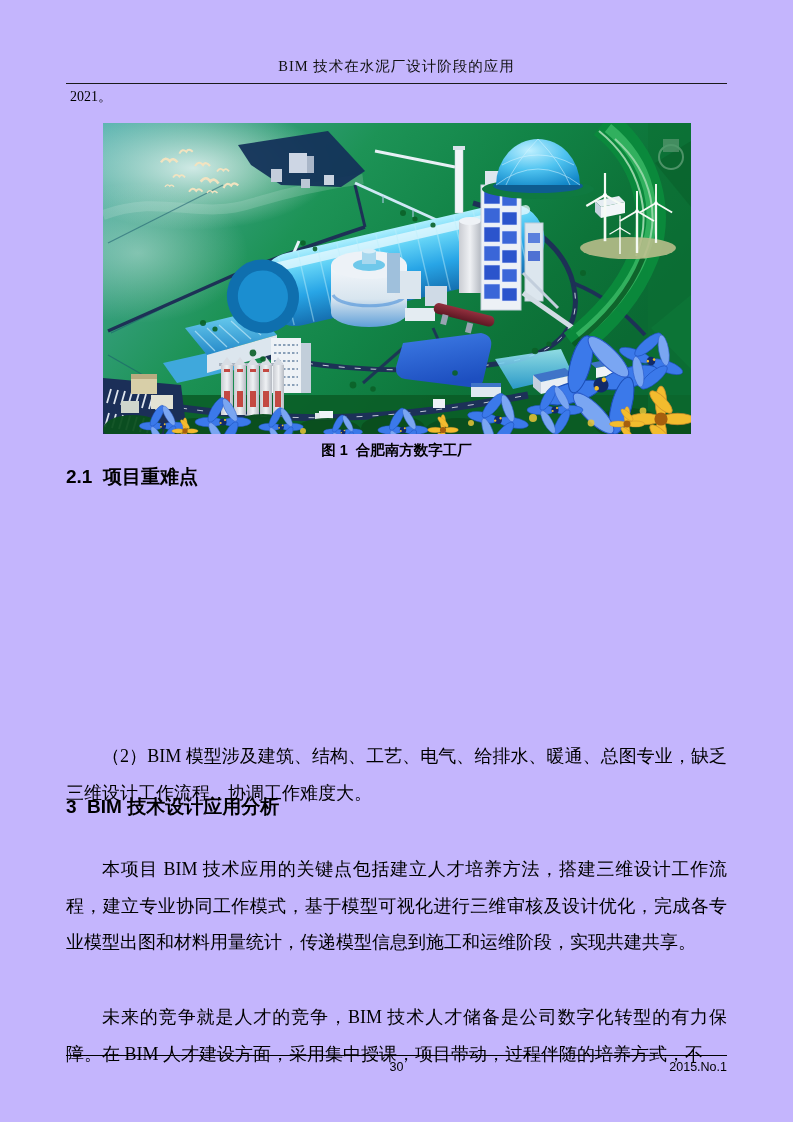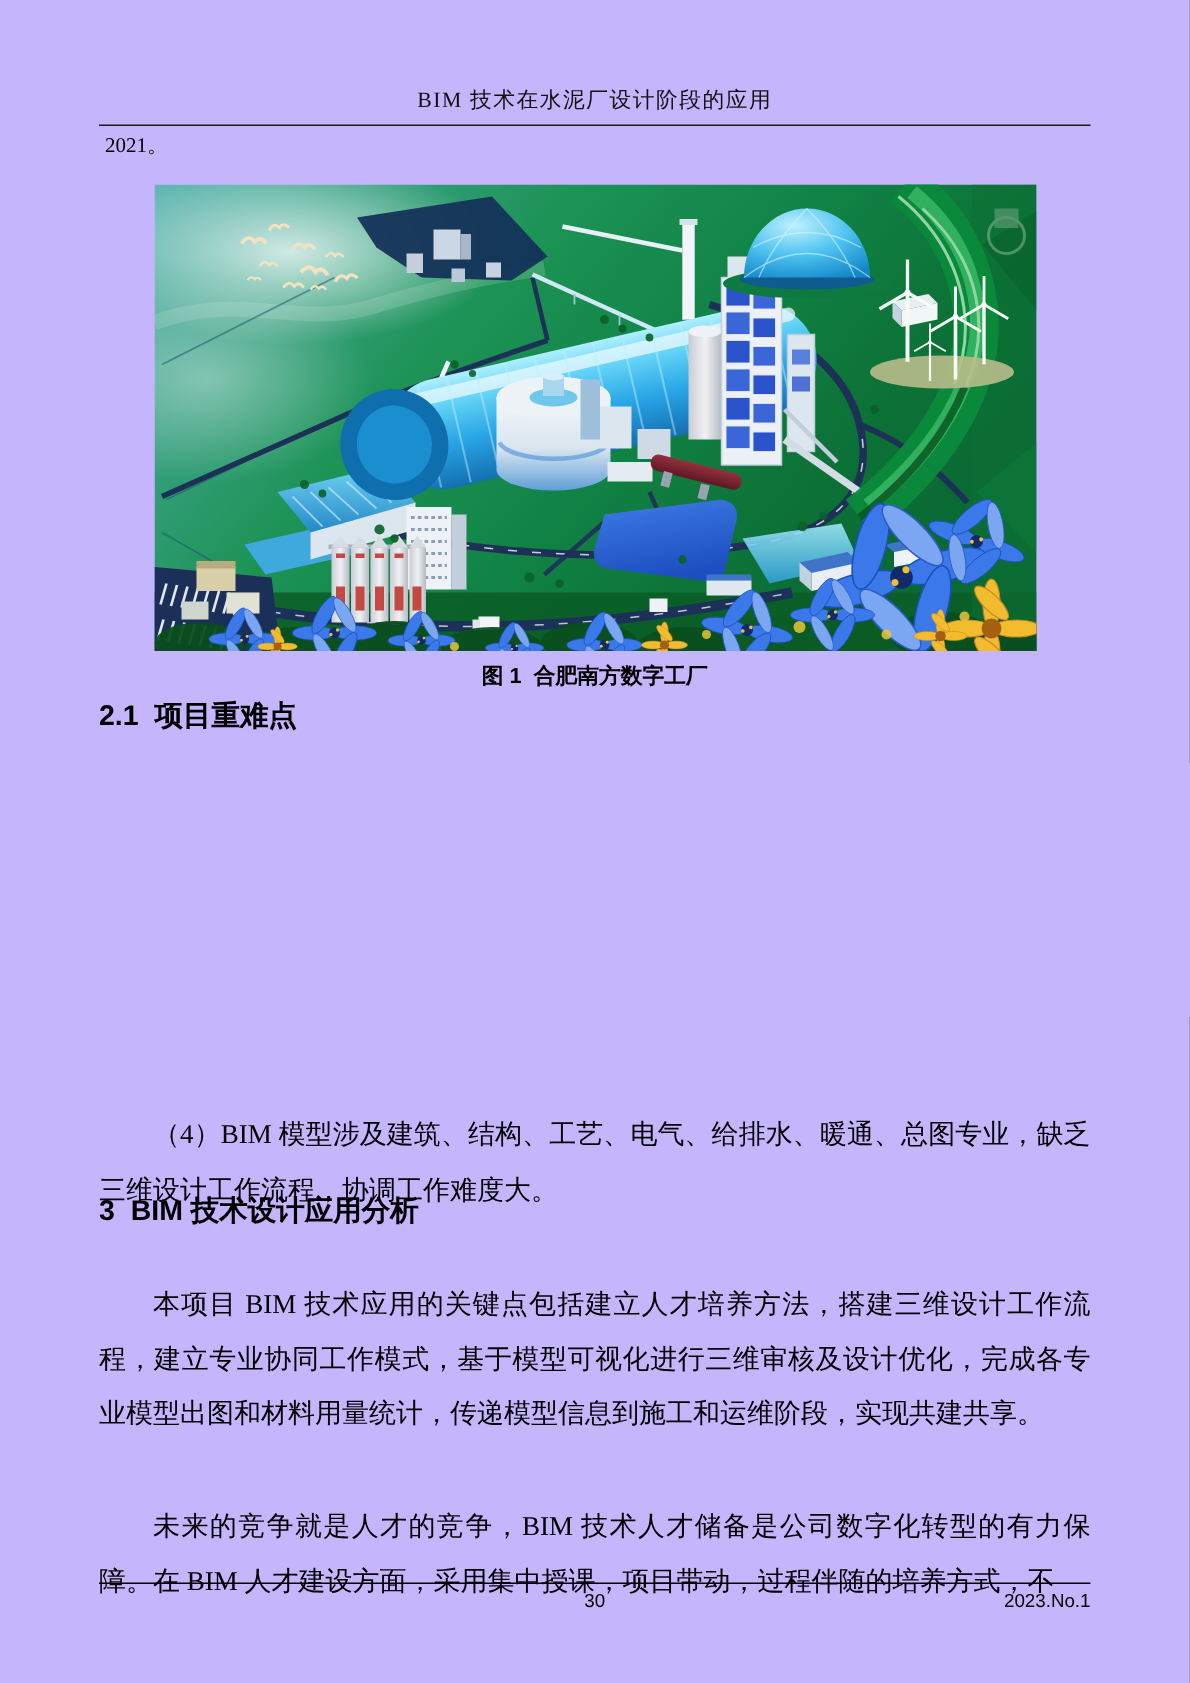--- a/index.html
+++ b/index.html
@@ -402,25 +402,25 @@
         <use href="#bird" transform="translate(104,68) scale(0.7)"></use>
         <use href="#bird" transform="translate(120,62) scale(1.0) rotate(-10)"></use>
         <use href="#bird" transform="translate(62,62) scale(0.6)"></use>
       </g>
     </svg>
   </div>
 
   <div class="figure-caption">图 1  合肥南方数字工厂</div>
 
   <div class="sec-heading h-21">2.1  项目重难点</div>
-  <p class="body-text p-3">（4）BIM 模型涉及建筑、结构、工艺、电气、给排水、暖通、总图专业，缺乏三维设计工作流程，协调工作难度大。</p>
+  <p class="body-text p-3">（2）BIM 模型涉及建筑、结构、工艺、电气、给排水、暖通、总图专业，缺乏三维设计工作流程，协调工作难度大。</p>
 
   <div class="sec-heading h-3">3  BIM 技术设计应用分析</div>
   <p class="body-text p-4">本项目 BIM 技术应用的关键点包括建立人才培养方法，搭建三维设计工作流程，建立专业协同工作模式，基于模型可视化进行三维审核及设计优化，完成各专业模型出图和材料用量统计，传递模型信息到施工和运维阶段，实现共建共享。</p>
 
   <p class="body-text p-5">未来的竞争就是人才的竞争，BIM 技术人才储备是公司数字化转型的有力保障。在 BIM 人才建设方面，采用集中授课，项目带动，过程伴随的培养方式，不</p>
 
   <div class="footer">
     <div class="page-num">30</div>
-    <div class="issue">2023.No.1</div>
+    <div class="issue">2015.No.1</div>
   </div>
 
 </div>
 
 </body></html>

